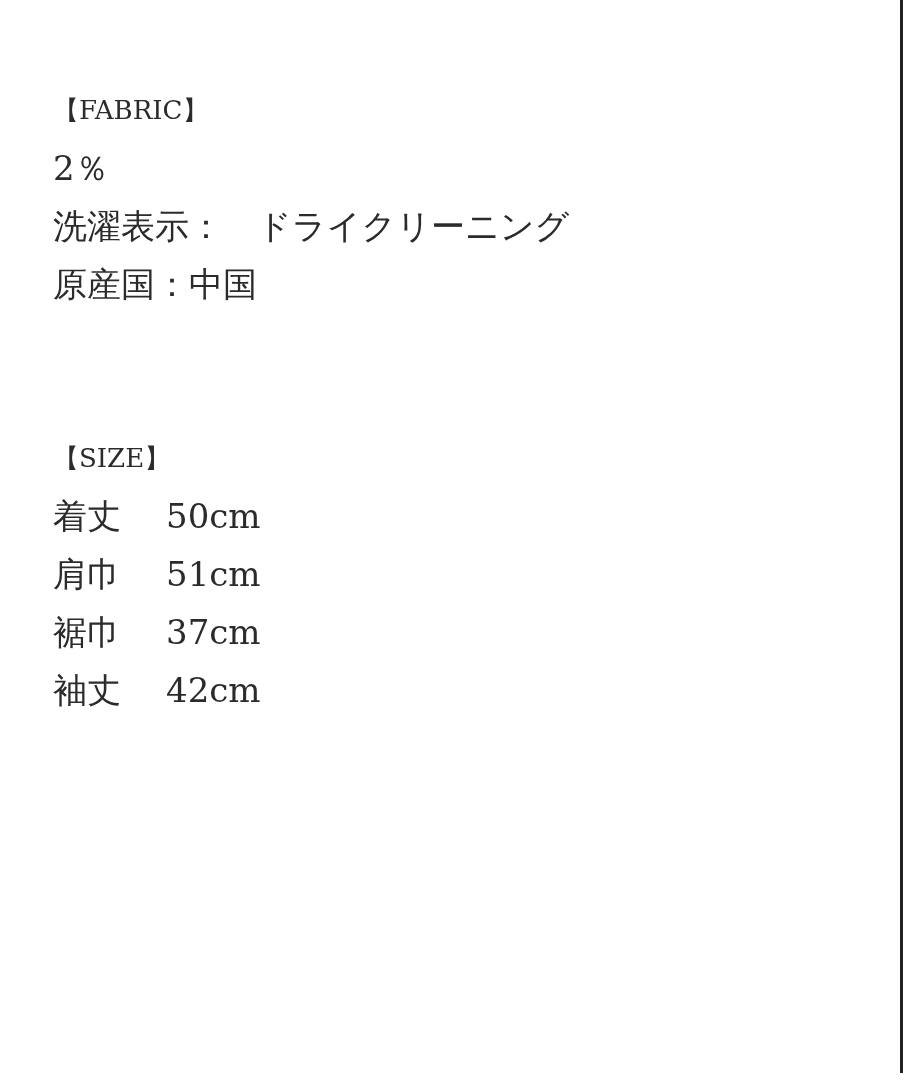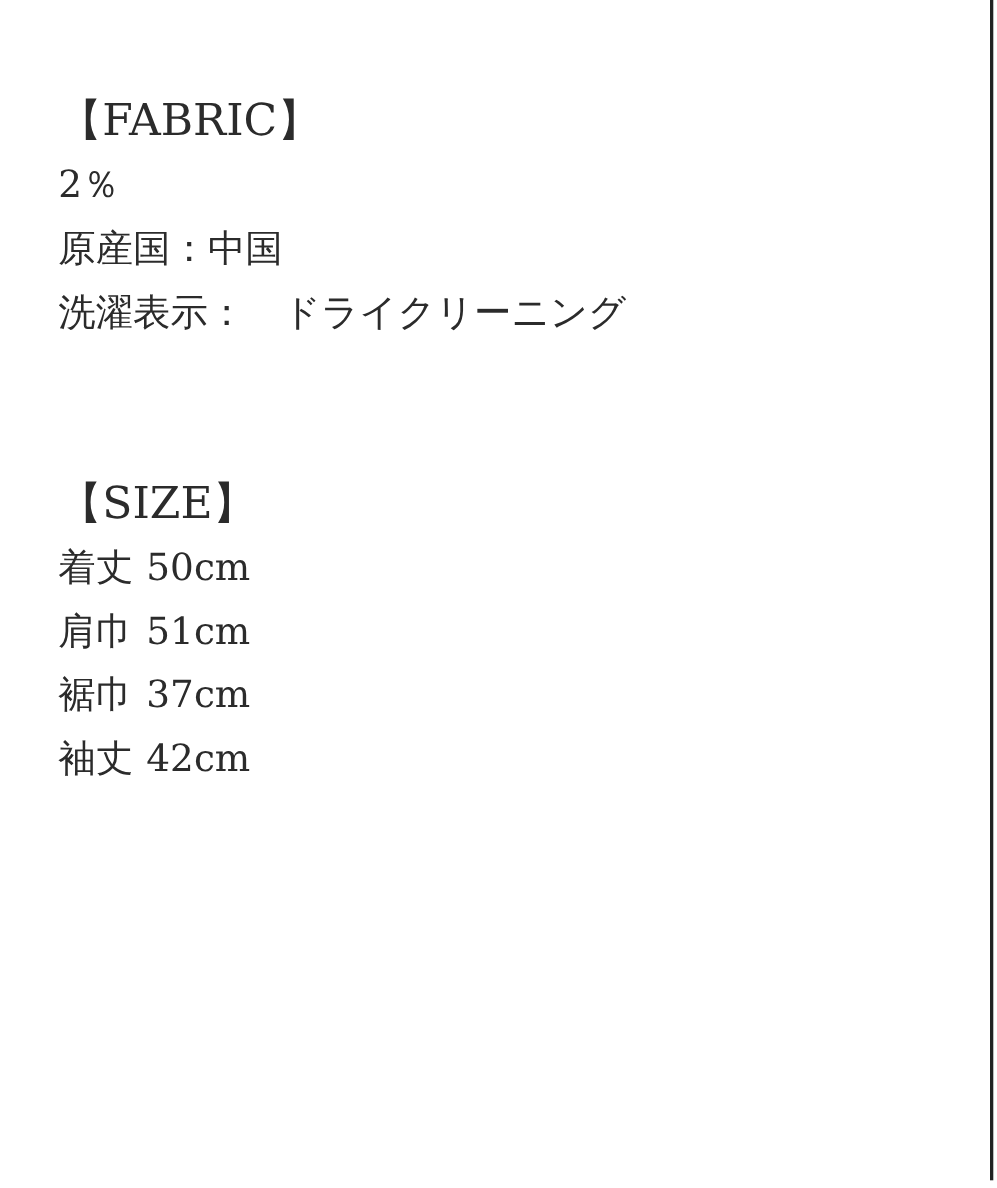--- a/index.html
+++ b/index.html
@@ -18,54 +18,54 @@
   }
   .page{
     position:absolute;
     left:53px;top:81px;right:45px;
     font-size:34px;
     line-height:58px;
   }
   .section{margin:0;padding:0;}
   .heading{
     margin:0;padding:0;
-    font-size:40px;
+    font-size:26px;
     font-weight:normal;
     line-height:58px;
     white-space:nowrap;
   }
   .line{
     height:58px;
     line-height:58px;
     white-space:nowrap;
   }
   .size-section{margin-top:116px;}
   .size-row{
     height:58px;
     line-height:58px;
     white-space:nowrap;
   }
-  .size-row .val{margin-left:12px;}
+  .size-row .val{margin-left:45px;}
   .right-line{
     position:absolute;
     top:0;right:3px;
     width:3px;height:1073px;
     background:var(--rule);
   }
 </style>
 </head>
 <body>
 
 <div class="page">
 
   <section class="section fabric-section">
     <h2 class="heading">【FABRIC】</h2>
     <div class="line">2％</div>
+    <div class="line">洗濯表示：　ドライクリーニング</div>
     <div class="line">原産国：中国</div>
-    <div class="line">洗濯表示：　ドライクリーニング</div>
   </section>
 
   <section class="section size-section">
     <h2 class="heading">【SIZE】</h2>
 
     <div class="size-row">
       <span>着丈</span><span class="val">50cm</span>
     </div>
     <div class="size-row">
       <span>肩巾</span><span class="val">51cm</span>

